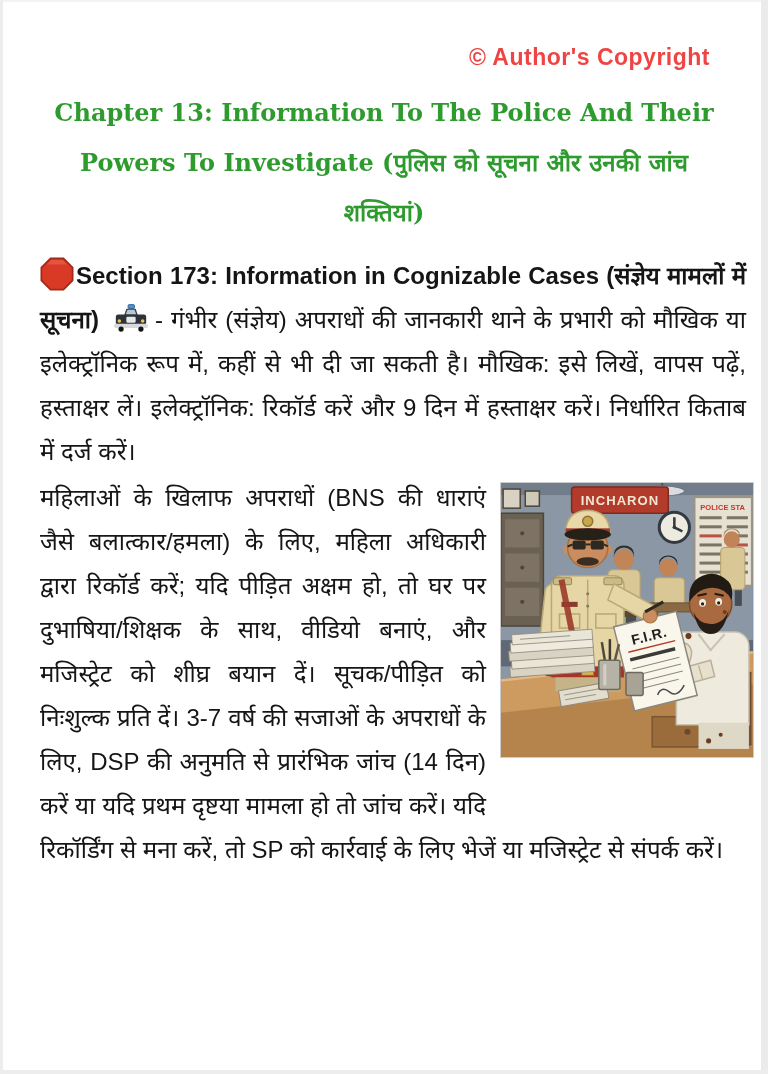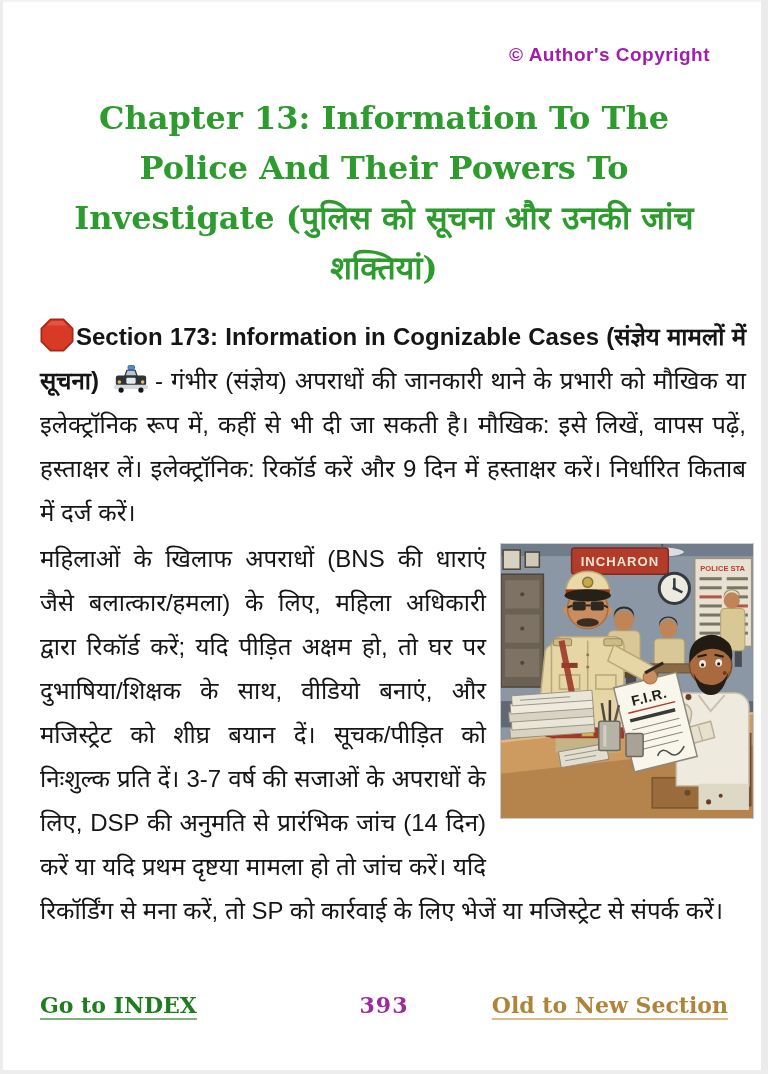--- a/index.html
+++ b/index.html
@@ -11,28 +11,28 @@
     font-family:"Liberation Sans","DejaVu Sans",sans-serif;
   }
   .edge{position:absolute;background:#ededed;}
   .edge-left{left:0;top:0;width:3px;height:100%;}
   .edge-right{right:0;top:0;width:7px;height:100%;background:#ebebeb;}
   .edge-bottom{left:0;bottom:0;width:100%;height:4px;}
   .edge-top{left:0;top:0;width:100%;height:2px;background:#f3f3f3;}
 
   .copyright{
     position:absolute;top:44px;right:58px;
-    color:#a21caf;font-size:19px;font-weight:600;letter-spacing:.5px;
+    color:#ef4444;font-size:23px;font-weight:600;letter-spacing:.5px;
   }
   .chapter-title{
     padding:72px 46px 0 46px;
     text-align:center;
     font-family:"DejaVu Serif",serif;
     font-weight:700;
-    font-size:32px;line-height:50px;
+    font-size:24px;line-height:50px;
     color:#2e9b2e;
   }
   .content{margin:14px 22px 0 40px;}
   .content p{margin:0;font-size:24px;line-height:44px;text-align:justify;color:#151515;}
   .para-details{margin-top:2px !important;}
   .para-example{margin-top:4px !important;}
   .bold{font-weight:700;}
   .icon{display:inline-block;line-height:0;}
   .icon svg{display:inline-block;}
   .icon-stop{vertical-align:-7px;margin-right:2px;}
@@ -282,18 +282,13 @@
         <rect x="97" y="176" width="21" height="29" rx="2" fill="#b7b2a6" stroke="#6e695e" stroke-width="1.5"></rect>
         <line x1="103" y1="180" x2="103" y2="201" stroke="#d3cfc4" stroke-width="3"></line>
         <rect x="124" y="188" width="17" height="23" rx="2" fill="#a9a396" stroke="#6e695e" stroke-width="1.5"></rect>
       </g>
     </svg>
         </span><span>महिलाओं के खिलाफ अपराधों (BNS की धाराएं जैसे बलात्कार/हमला) के लिए, महिला अधिकारी द्वारा रिकॉर्ड करें; यदि पीड़ित अक्षम हो, तो घर पर दुभाषिया/शिक्षक के साथ, वीडियो बनाएं, और मजिस्ट्रेट को शीघ्र बयान दें। सूचक/पीड़ित को निःशुल्क प्रति दें। 3-7 वर्ष की सजाओं के अपराधों के लिए, DSP की अनुमति से प्रारंभिक जांच (14 दिन) करें या यदि प्रथम दृष्टया मामला हो तो जांच करें। यदि रिकॉर्डिंग से मना करें, तो SP को कार्रवाई के लिए भेजें या मजिस्ट्रेट से संपर्क करें।</span></p>
 
 
   </div>
 
-  <div class="footer">
-    <a class="footer-index">Go to INDEX</a>
-    <span class="footer-page">393</span>
-    <a class="footer-oldnew">Old to New Section</a>
-  </div>
 </div>
 
 </body></html>

